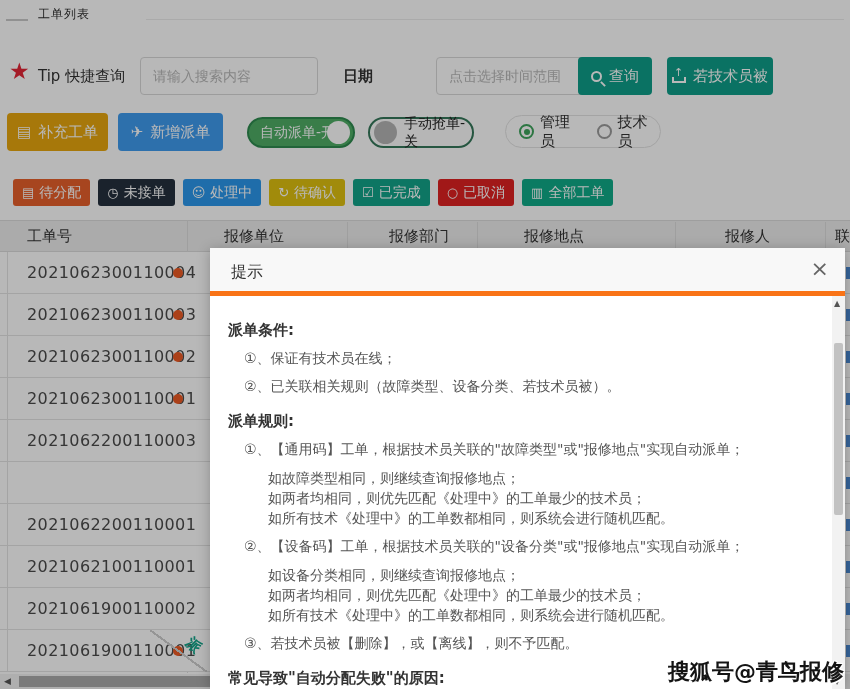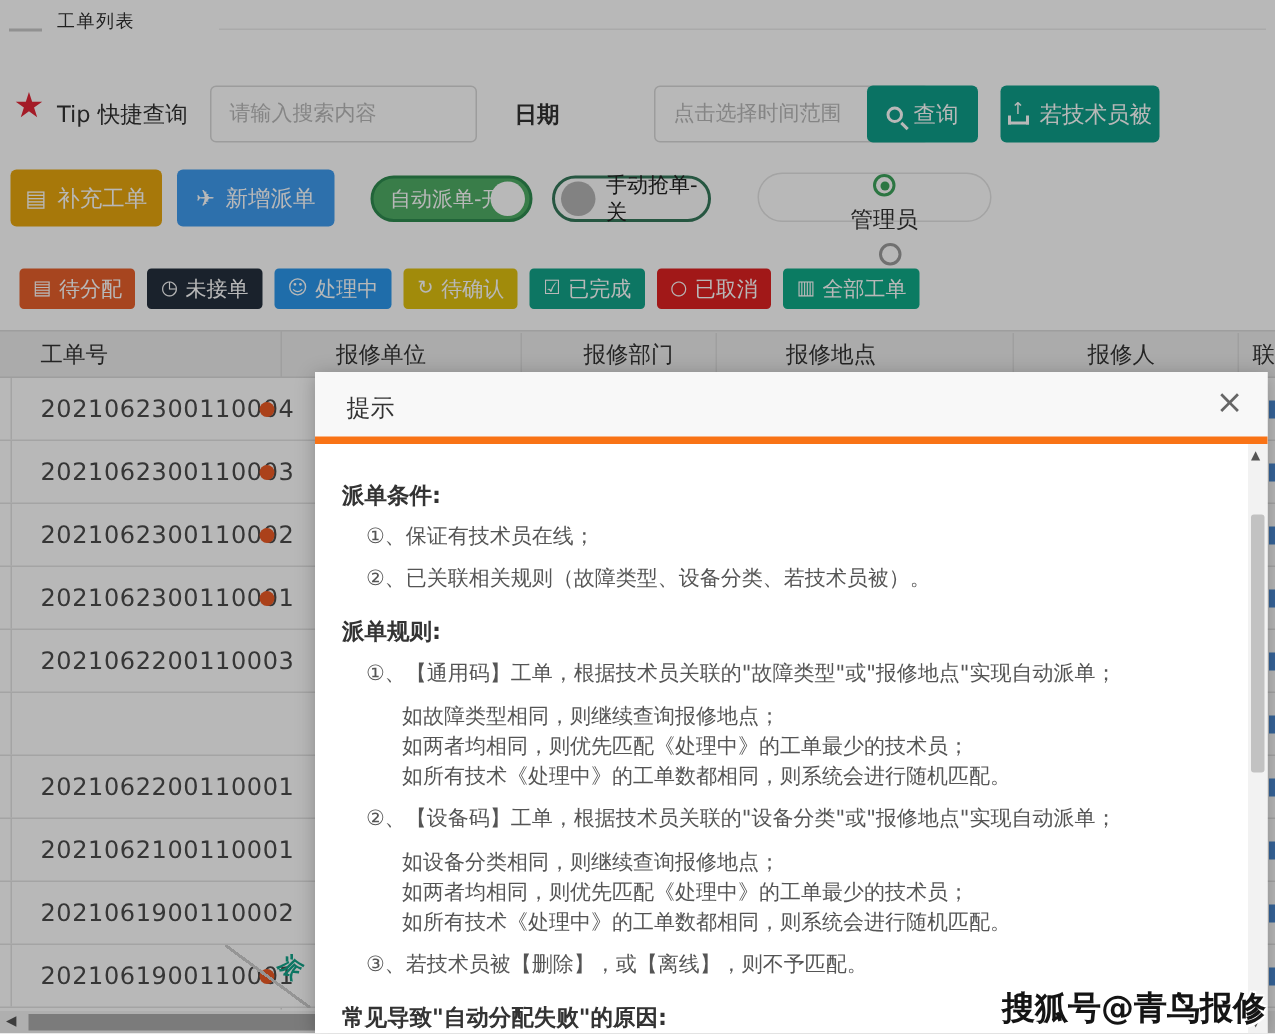--- a/index.html
+++ b/index.html
@@ -41,21 +41,21 @@
   .btn2.disp { left:118px; width:105px; }
   .btn2 .bic { font-size:15px; line-height:1; }
   .toggle { position:absolute; top:117px; height:31px; border-radius:16px; display:flex; align-items:center;
             font-size:14px; cursor:pointer; }
   .toggle.on { left:247px; width:108px; border:2px solid #2e8b4f; color:#fff; padding-left:11px; }
   .toggle.on .knob { position:absolute; right:3px; top:2px; width:23px; height:23px; border-radius:50%; background:#fff; }
   .toggle.off { left:368px; width:106px; border:2px solid #35785a; background:#fcfcfc; color:#222;
                 padding-left:34px; }
   .toggle.off .knob { position:absolute; left:4px; top:2px; width:23px; height:23px; border-radius:50%; background:#b5b5b5; }
   .role-pill { position:absolute; left:505px; top:115px; width:156px; height:33px; border:1px solid #e3e3e3;
-               border-radius:17px; display:flex; align-items:center; gap:6px; padding-left:13px; font-size:15px; color:#333;flex-direction:column; }
+               border-radius:17px; display:flex; align-items:center; gap:6px; padding-left:13px; font-size:15px; color:#333; }
   .radio { width:15px; height:15px; border-radius:50%; position:relative; flex:0 0 auto; }
   .radio.sel { border:2px solid #3da45c; }
   .radio.sel::after { content:""; position:absolute; left:2.5px; top:2.5px; width:6px; height:6px;
                       border-radius:50%; background:#3da45c; }
   .radio.un { border:2px solid #9c9c9c; margin-left:8px; }
 
   
   .tabs { position:absolute; left:13px; top:179px; display:flex; gap:8px; }
   .tab { height:27px; display:flex; align-items:center; gap:5px; padding:0 9px; border-radius:3px;
          color:#fff; font-size:14px; cursor:pointer; }

